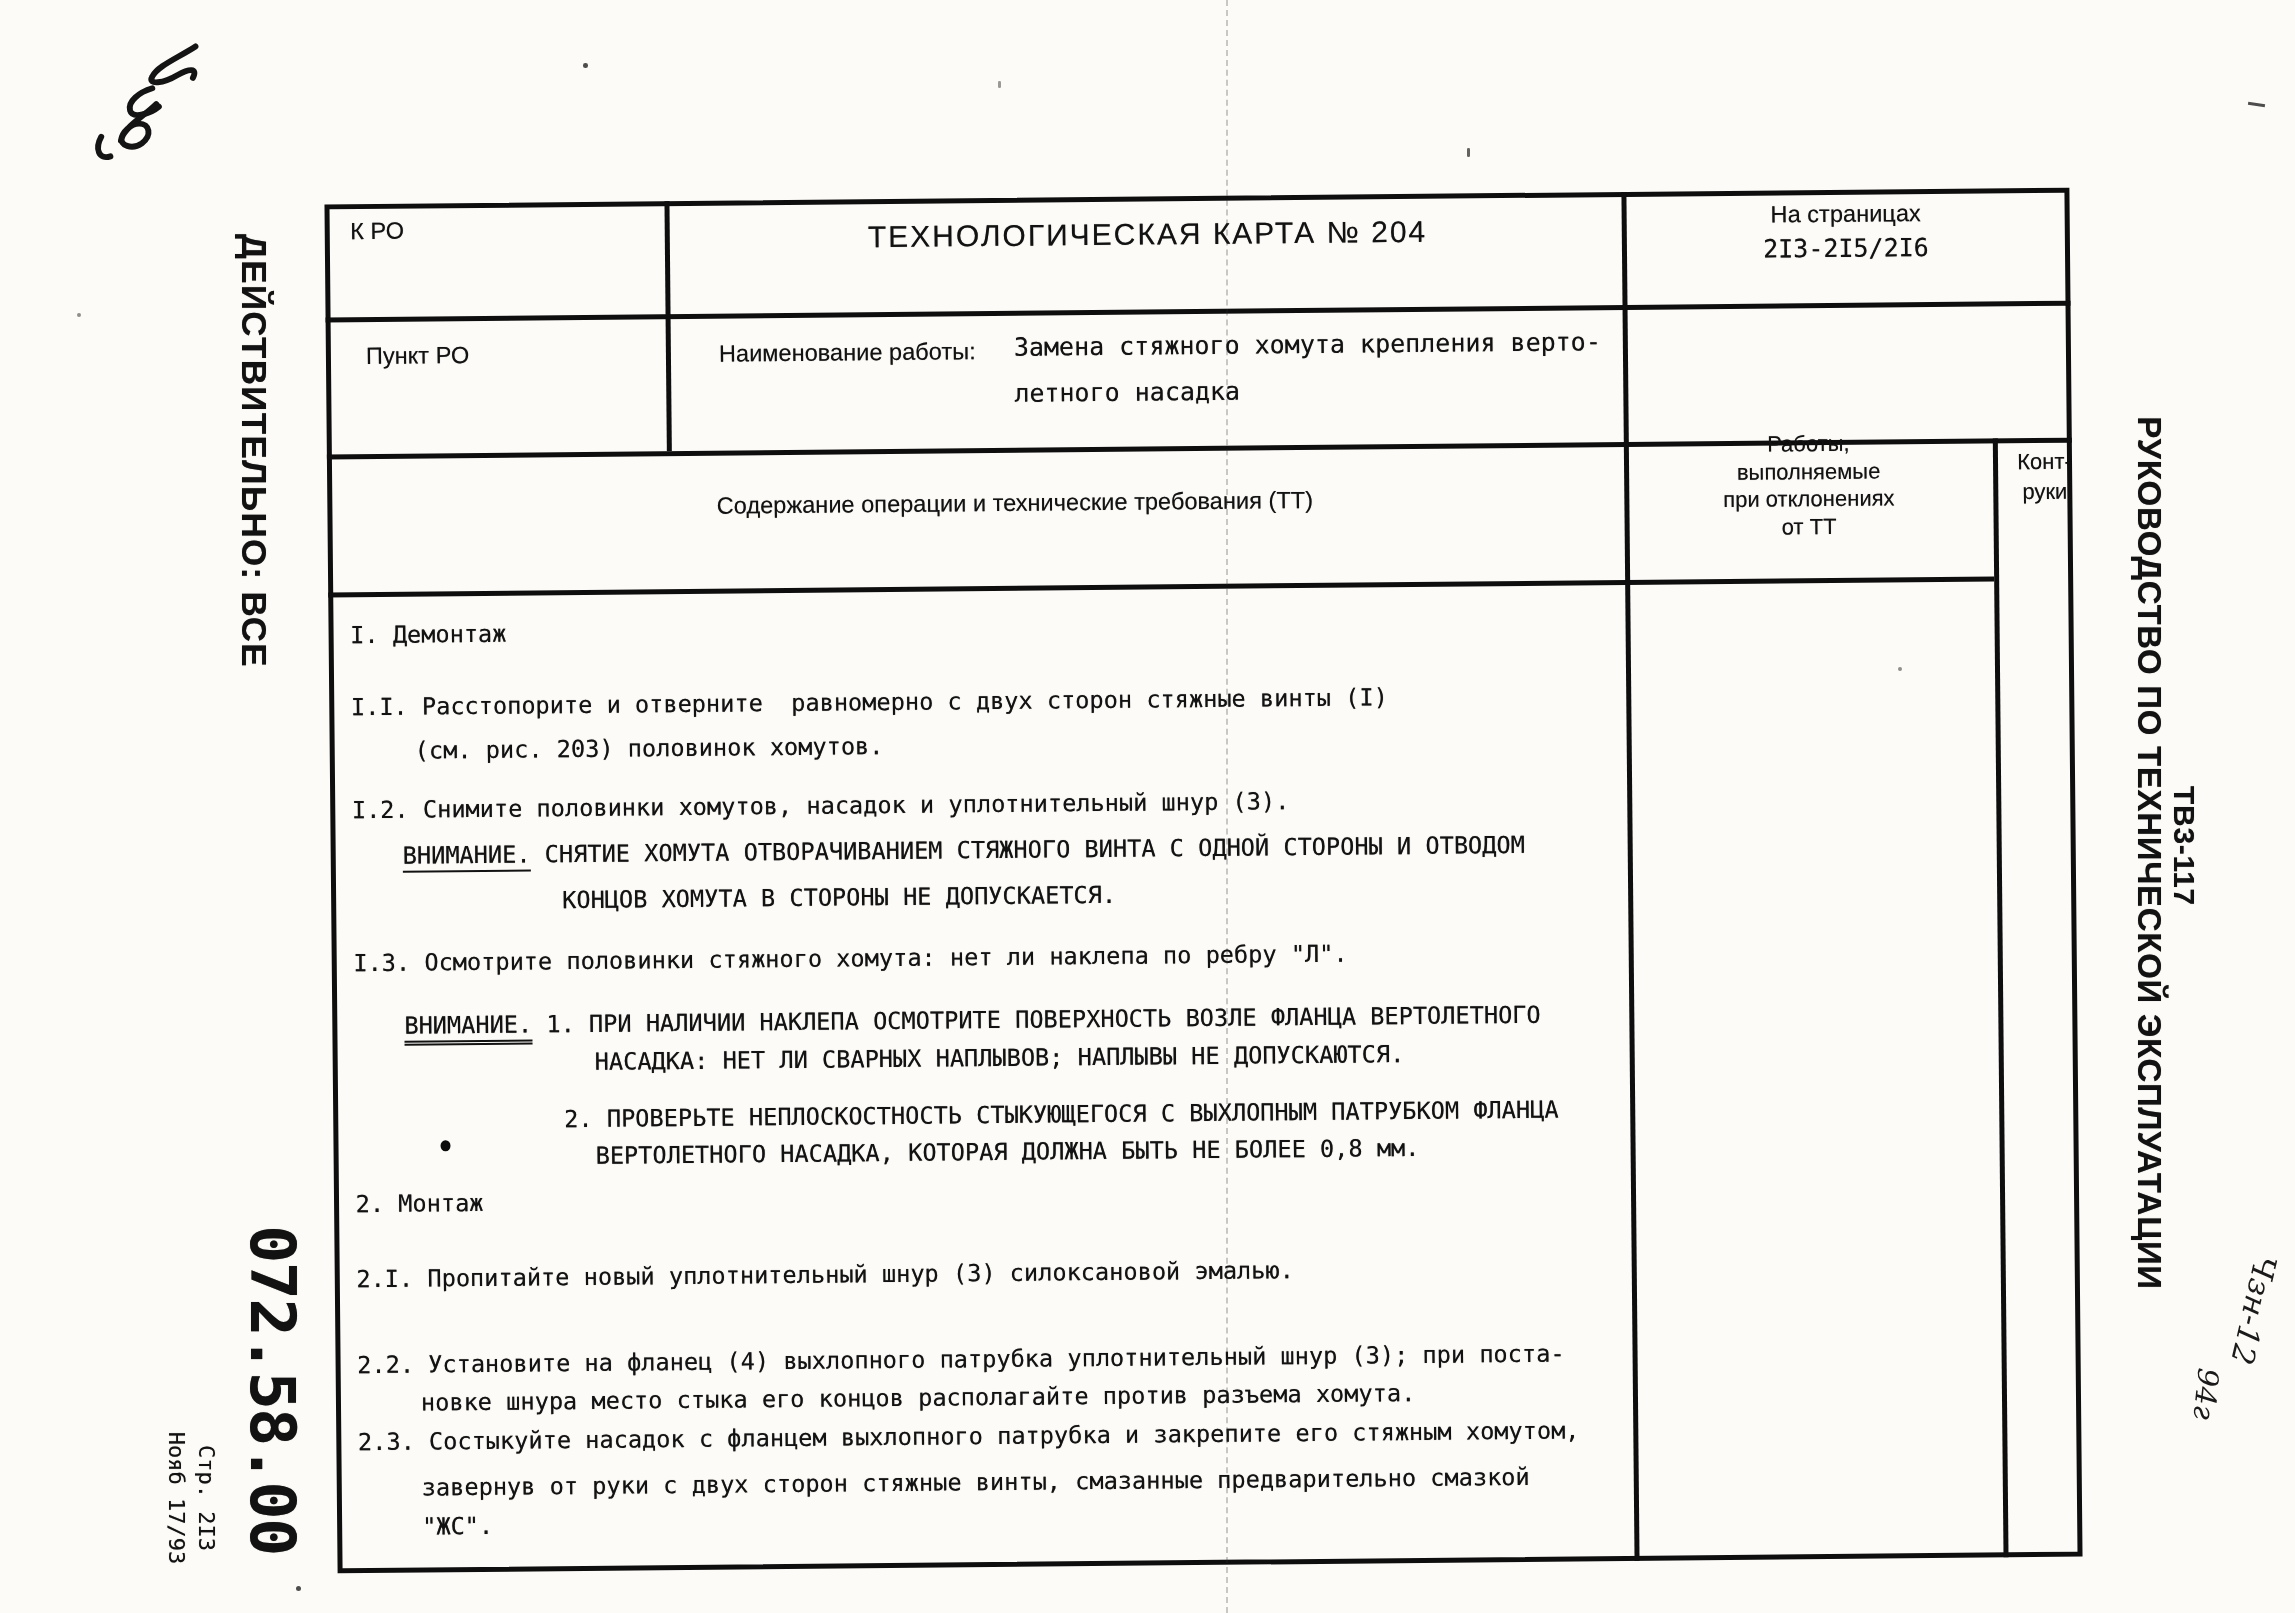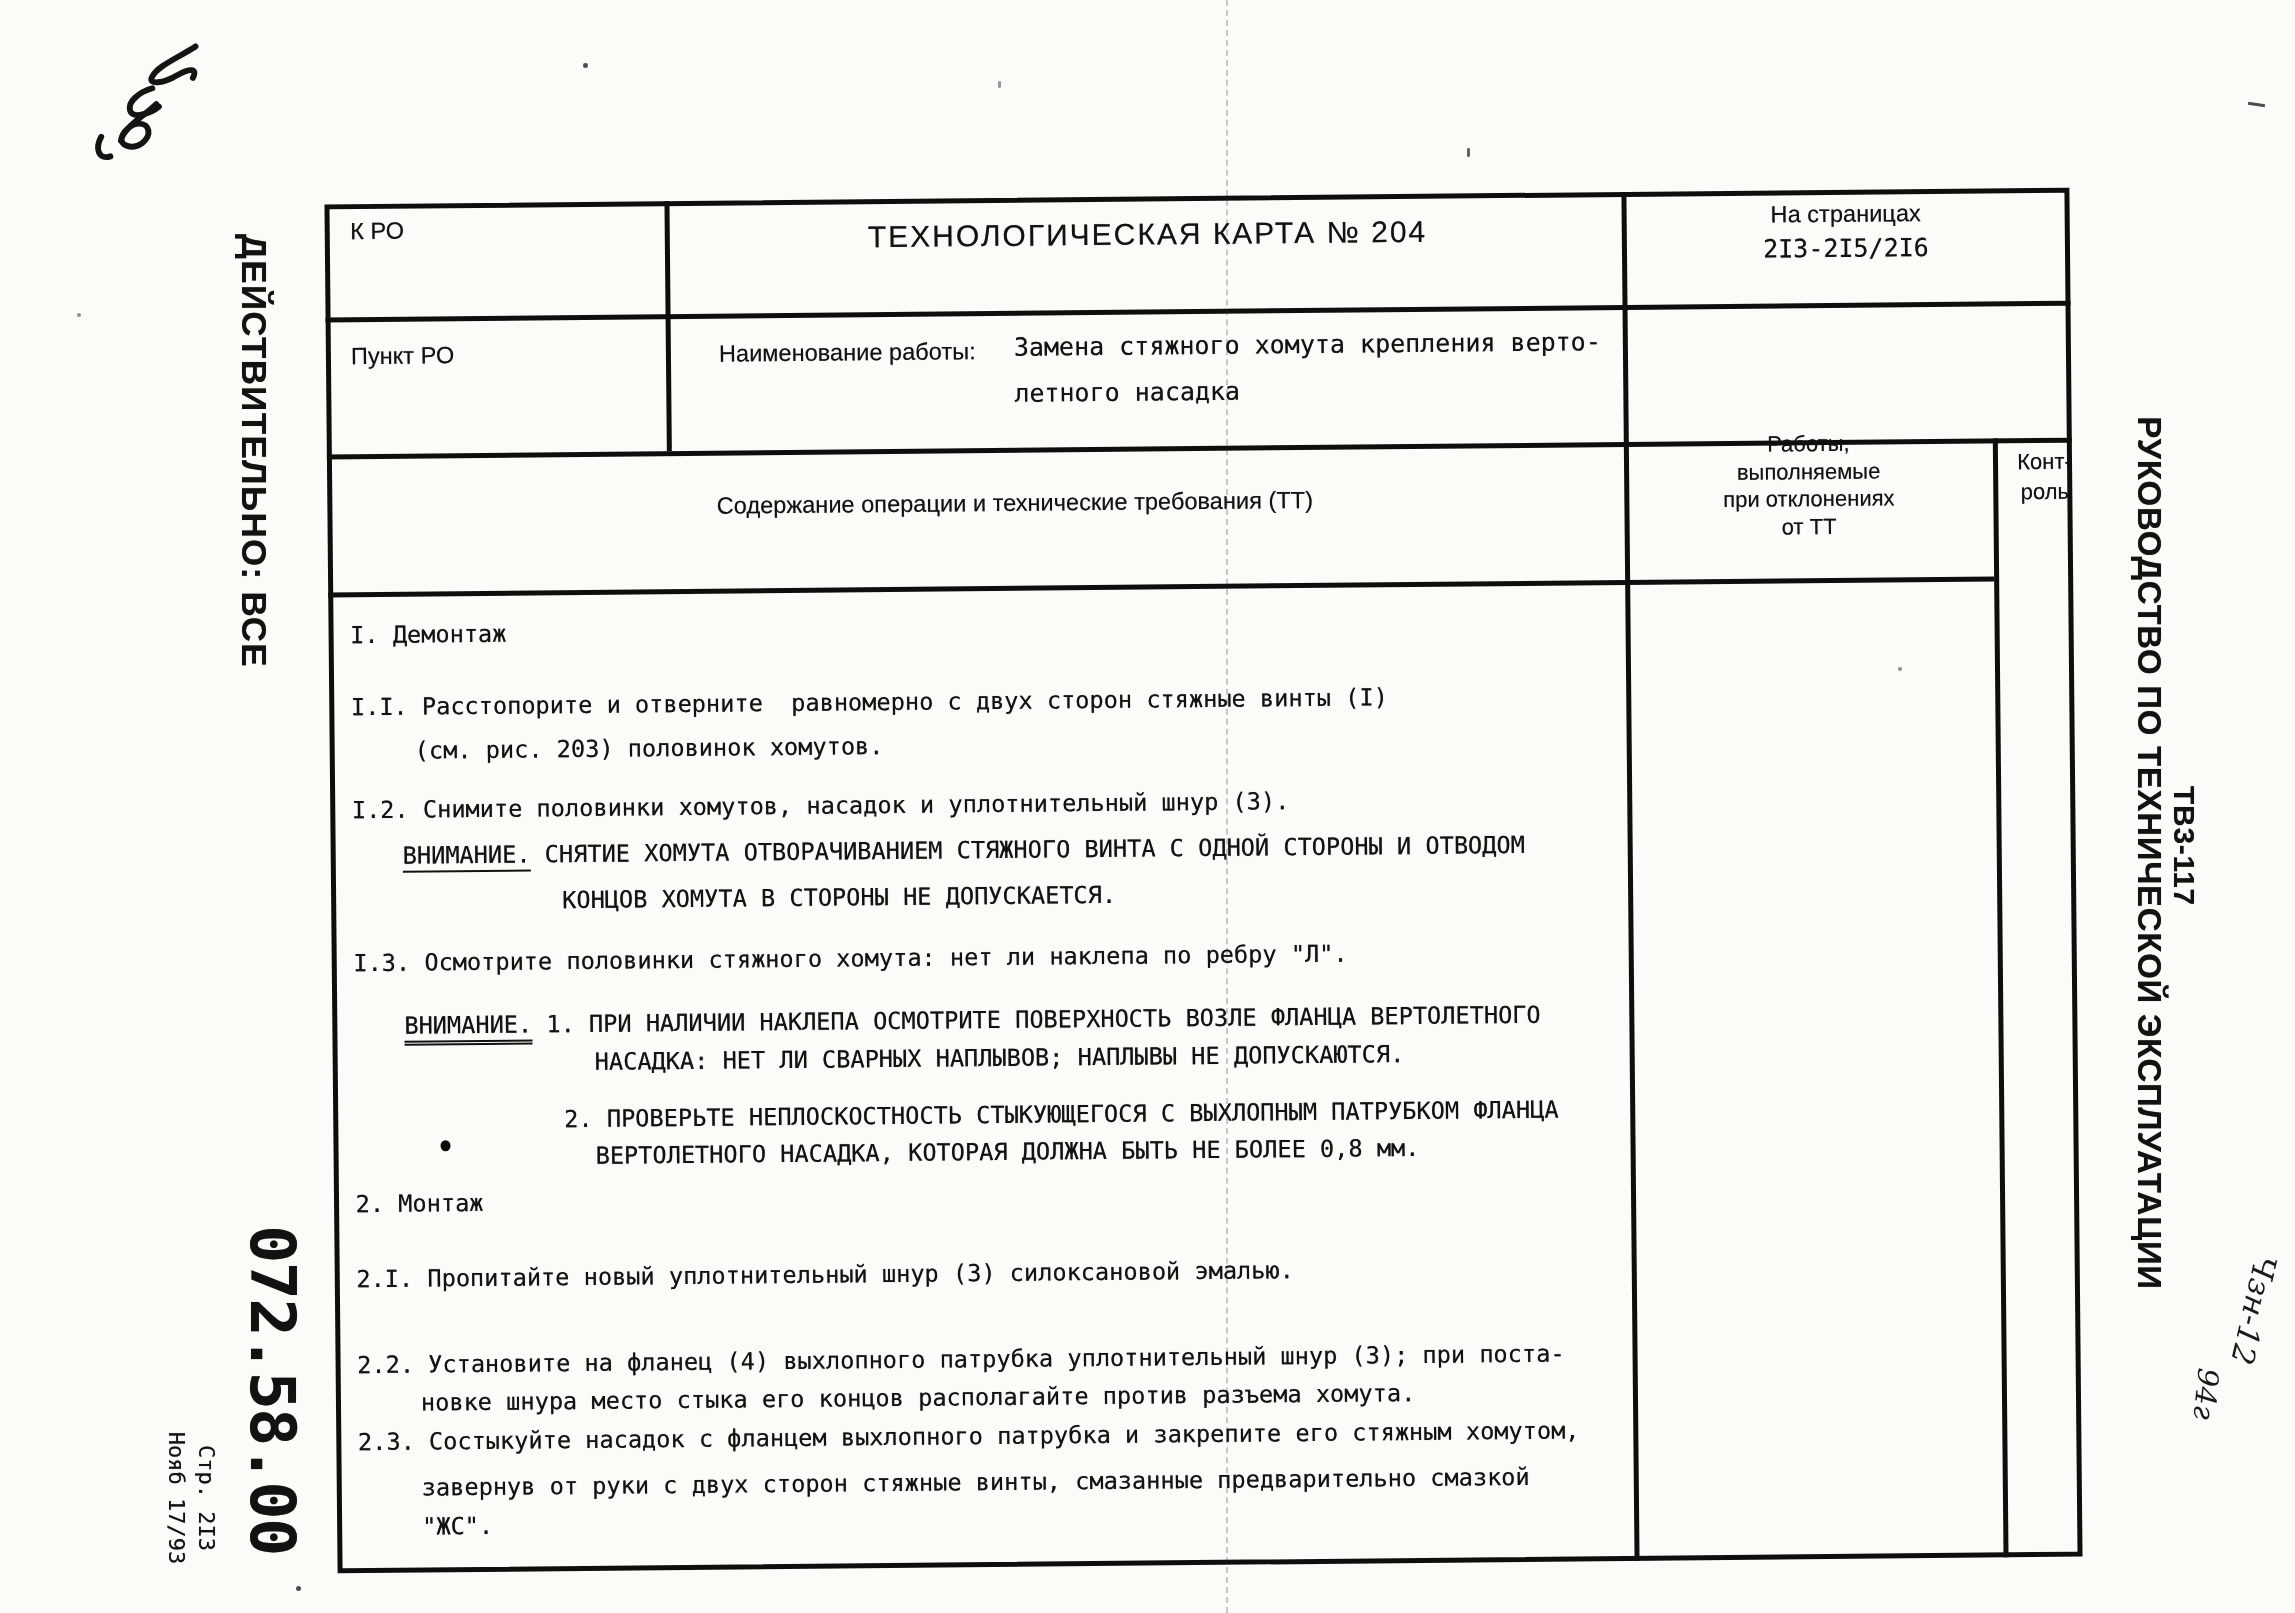--- a/index.html
+++ b/index.html
@@ -85,35 +85,35 @@
     <div class="vline" style="left:1297px;top:0;height:1369px;"></div>
     <div class="vline" style="left:1666px;top:250px;height:1119px;"></div>
 
     <div class="abs lbl" style="left:25.5px;top:14.4px;">К РО</div>
     <div class="abs ttl" style="left:543px;top:21px;">ТЕХНОЛОГИЧЕСКАЯ КАРТА №  204</div>
     <div class="abs ctr" style="left:1297px;top:10.5px;width:448px;">
       <div class="lbl" style="display:block;">На страницах</div>
       <div class="tw" style="font-size:25px;margin-top:6.5px;">2I3-2I5/2I6</div>
     </div>
 
-    <div class="abs lbl" style="left:25px;top:139px;">Пункт РО</div>
+    <div class="abs lbl" style="left:40px;top:139px;">Пункт РО</div>
     <div class="abs lbl" style="left:393px;top:140px;">Наименование работы:</div>
     <div class="abs tw" style="left:688px;top:135px;font-size:25px;">Замена стяжного хомута крепления верто-</div>
     <div class="abs tw" style="left:688px;top:181px;font-size:25px;">летного насадка</div>
 
     <div class="abs lbl ctr" style="left:39px;top:292px;width:1297px;">Содержание операции и технические требования (ТТ)</div>
     <div class="abs lbl ctr" id="dev-header" style="left:1297px;top:240px;width:369px;font-size:22px;line-height:27.5px;">
         <div>Работы,</div>
         <div>выполняемые</div>
         <div>при отклонениях</div>
         <div>от ТТ</div>
       </div>
     <div class="abs lbl ctr" id="ctl-header" style="left:1666px;top:259px;width:103px;font-size:22px;line-height:29.5px;">
         <div>Конт-</div>
-        <div>роль</div>
+        <div>руки</div>
       </div>
 
     <div id="bodylines">
         <div class="bodyline" style="left: 21.6px; top: 417px;">I. Демонтаж</div>
         <div class="bodyline" style="left: 21.6px; top: 489px;">I.I. Расстопорите и отверните  равномерно с двух сторон стяжные винты (I)</div>
         <div class="bodyline" style="left: 85px; top: 533px;">(см. рис. 203) половинок хомутов.</div>
         <div class="bodyline" style="left: 21.6px; top: 592px;">I.2. Снимите половинки хомутов, насадок и уплотнительный шнур (3).</div>
         <div class="bodyline" style="left: 72px; top: 638px;"><span class="u">ВНИМАНИЕ.</span> СНЯТИЕ ХОМУТА ОТВОРАЧИВАНИЕМ СТЯЖНОГО ВИНТА С ОДНОЙ СТОРОНЫ И ОТВОДОМ</div>
         <div class="bodyline" style="left: 231px; top: 684px;">КОНЦОВ ХОМУТА В СТОРОНЫ НЕ ДОПУСКАЕТСЯ.</div>
         <div class="bodyline" style="left: 21.6px; top: 745px;">I.3. Осмотрите половинки стяжного хомута: нет ли наклепа по ребру "Л".</div>

